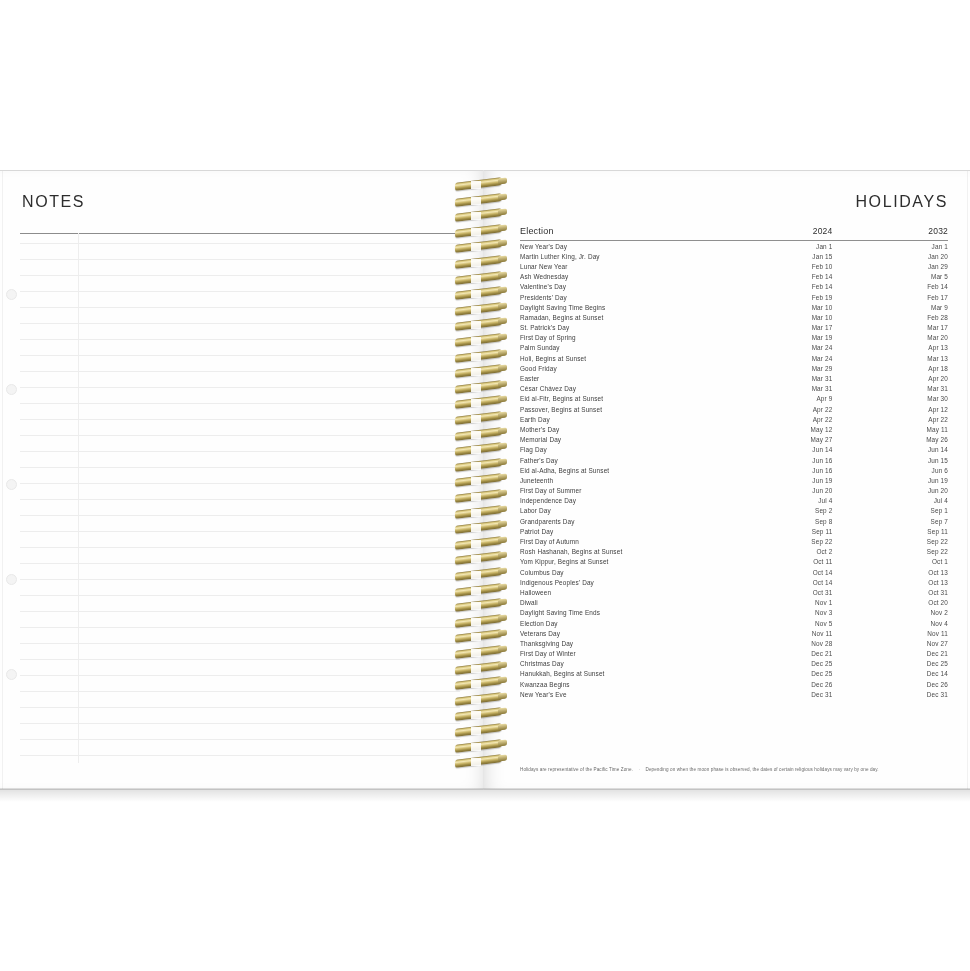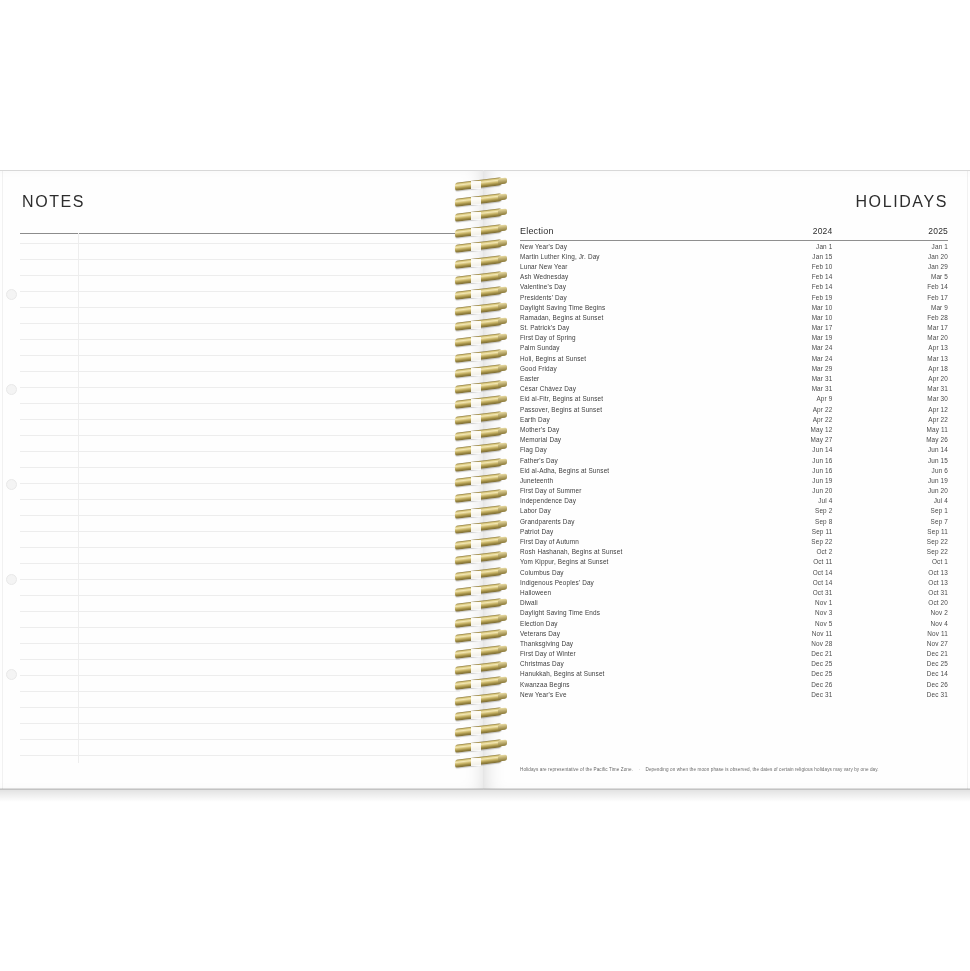--- a/index.html
+++ b/index.html
@@ -301,21 +301,21 @@
         <table class="holidays">
           <colgroup>
             <col class="c-name">
             <col class="c-y1">
             <col class="c-y2">
           </colgroup>
           <thead>
             <tr>
               <th>Election</th>
               <th class="num">2024</th>
-              <th class="num">2025</th>
+              <th class="num">2032</th>
             </tr>
           </thead>
           <tbody id="holidays-body">
               <tr>
                 <td class="name">New Year's Day</td>
                 <td class="num">Jan 1</td>
                 <td class="num">Jan 1</td>
               </tr>
               <tr>
                 <td class="name">Martin Luther King, Jr. Day</td>

